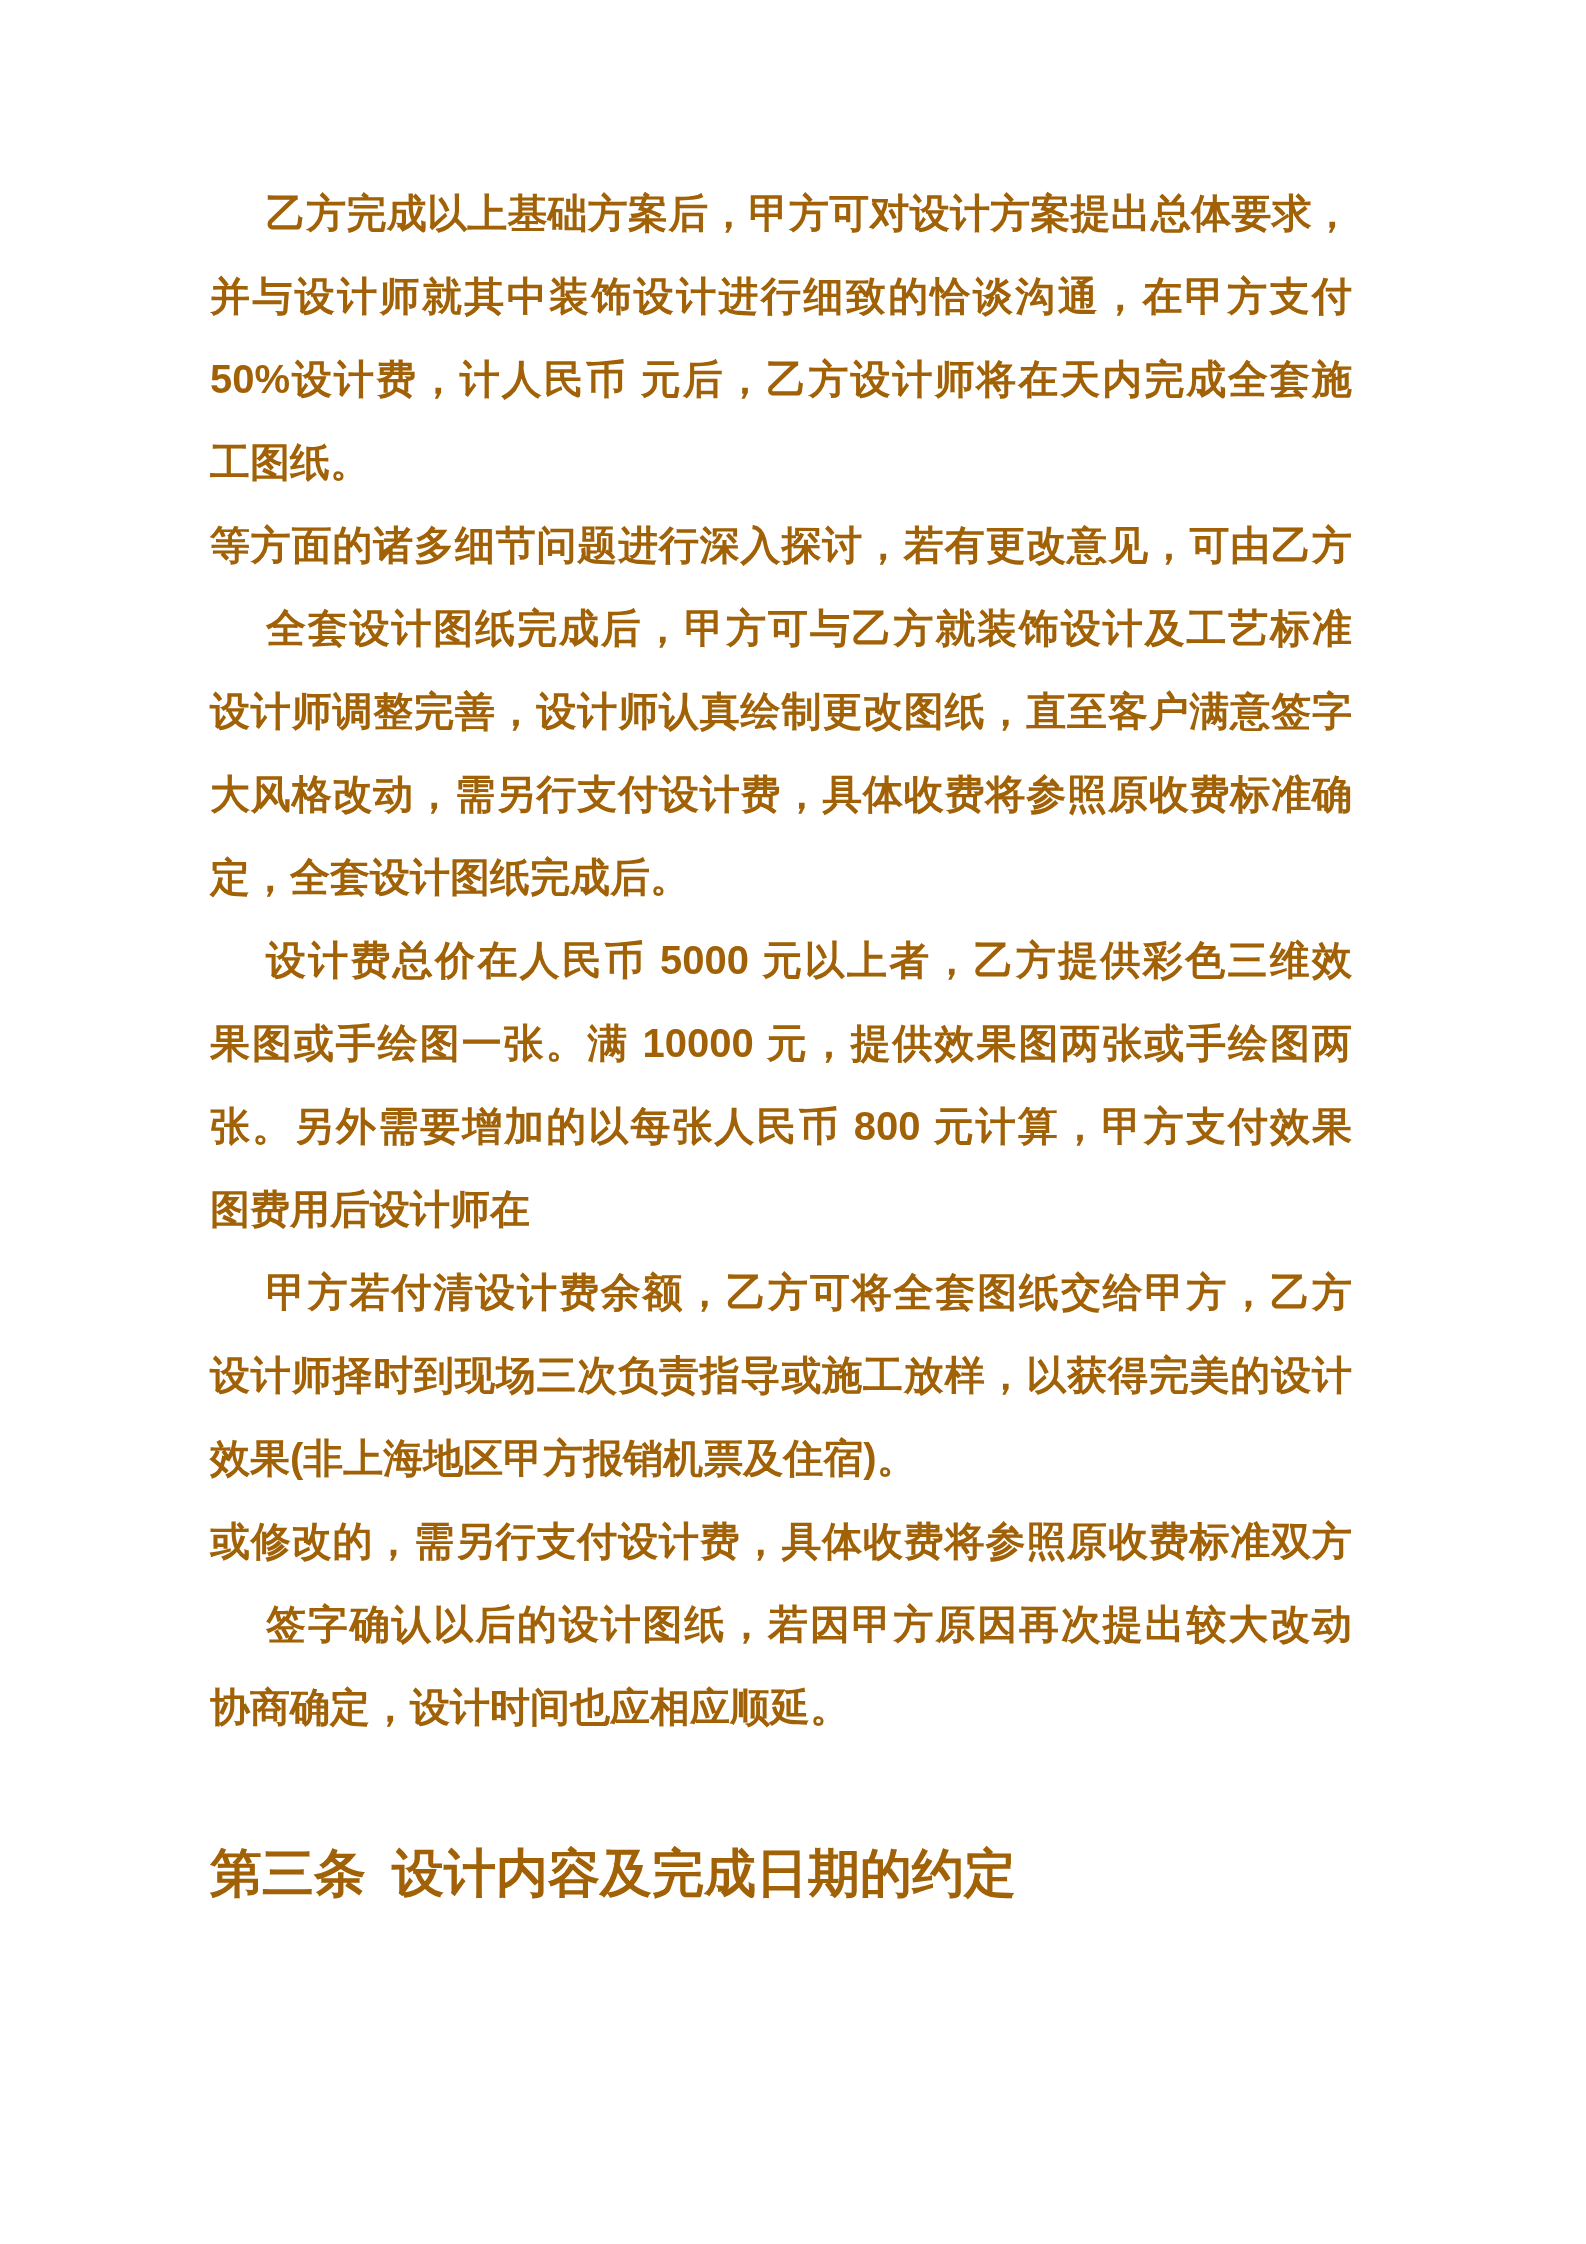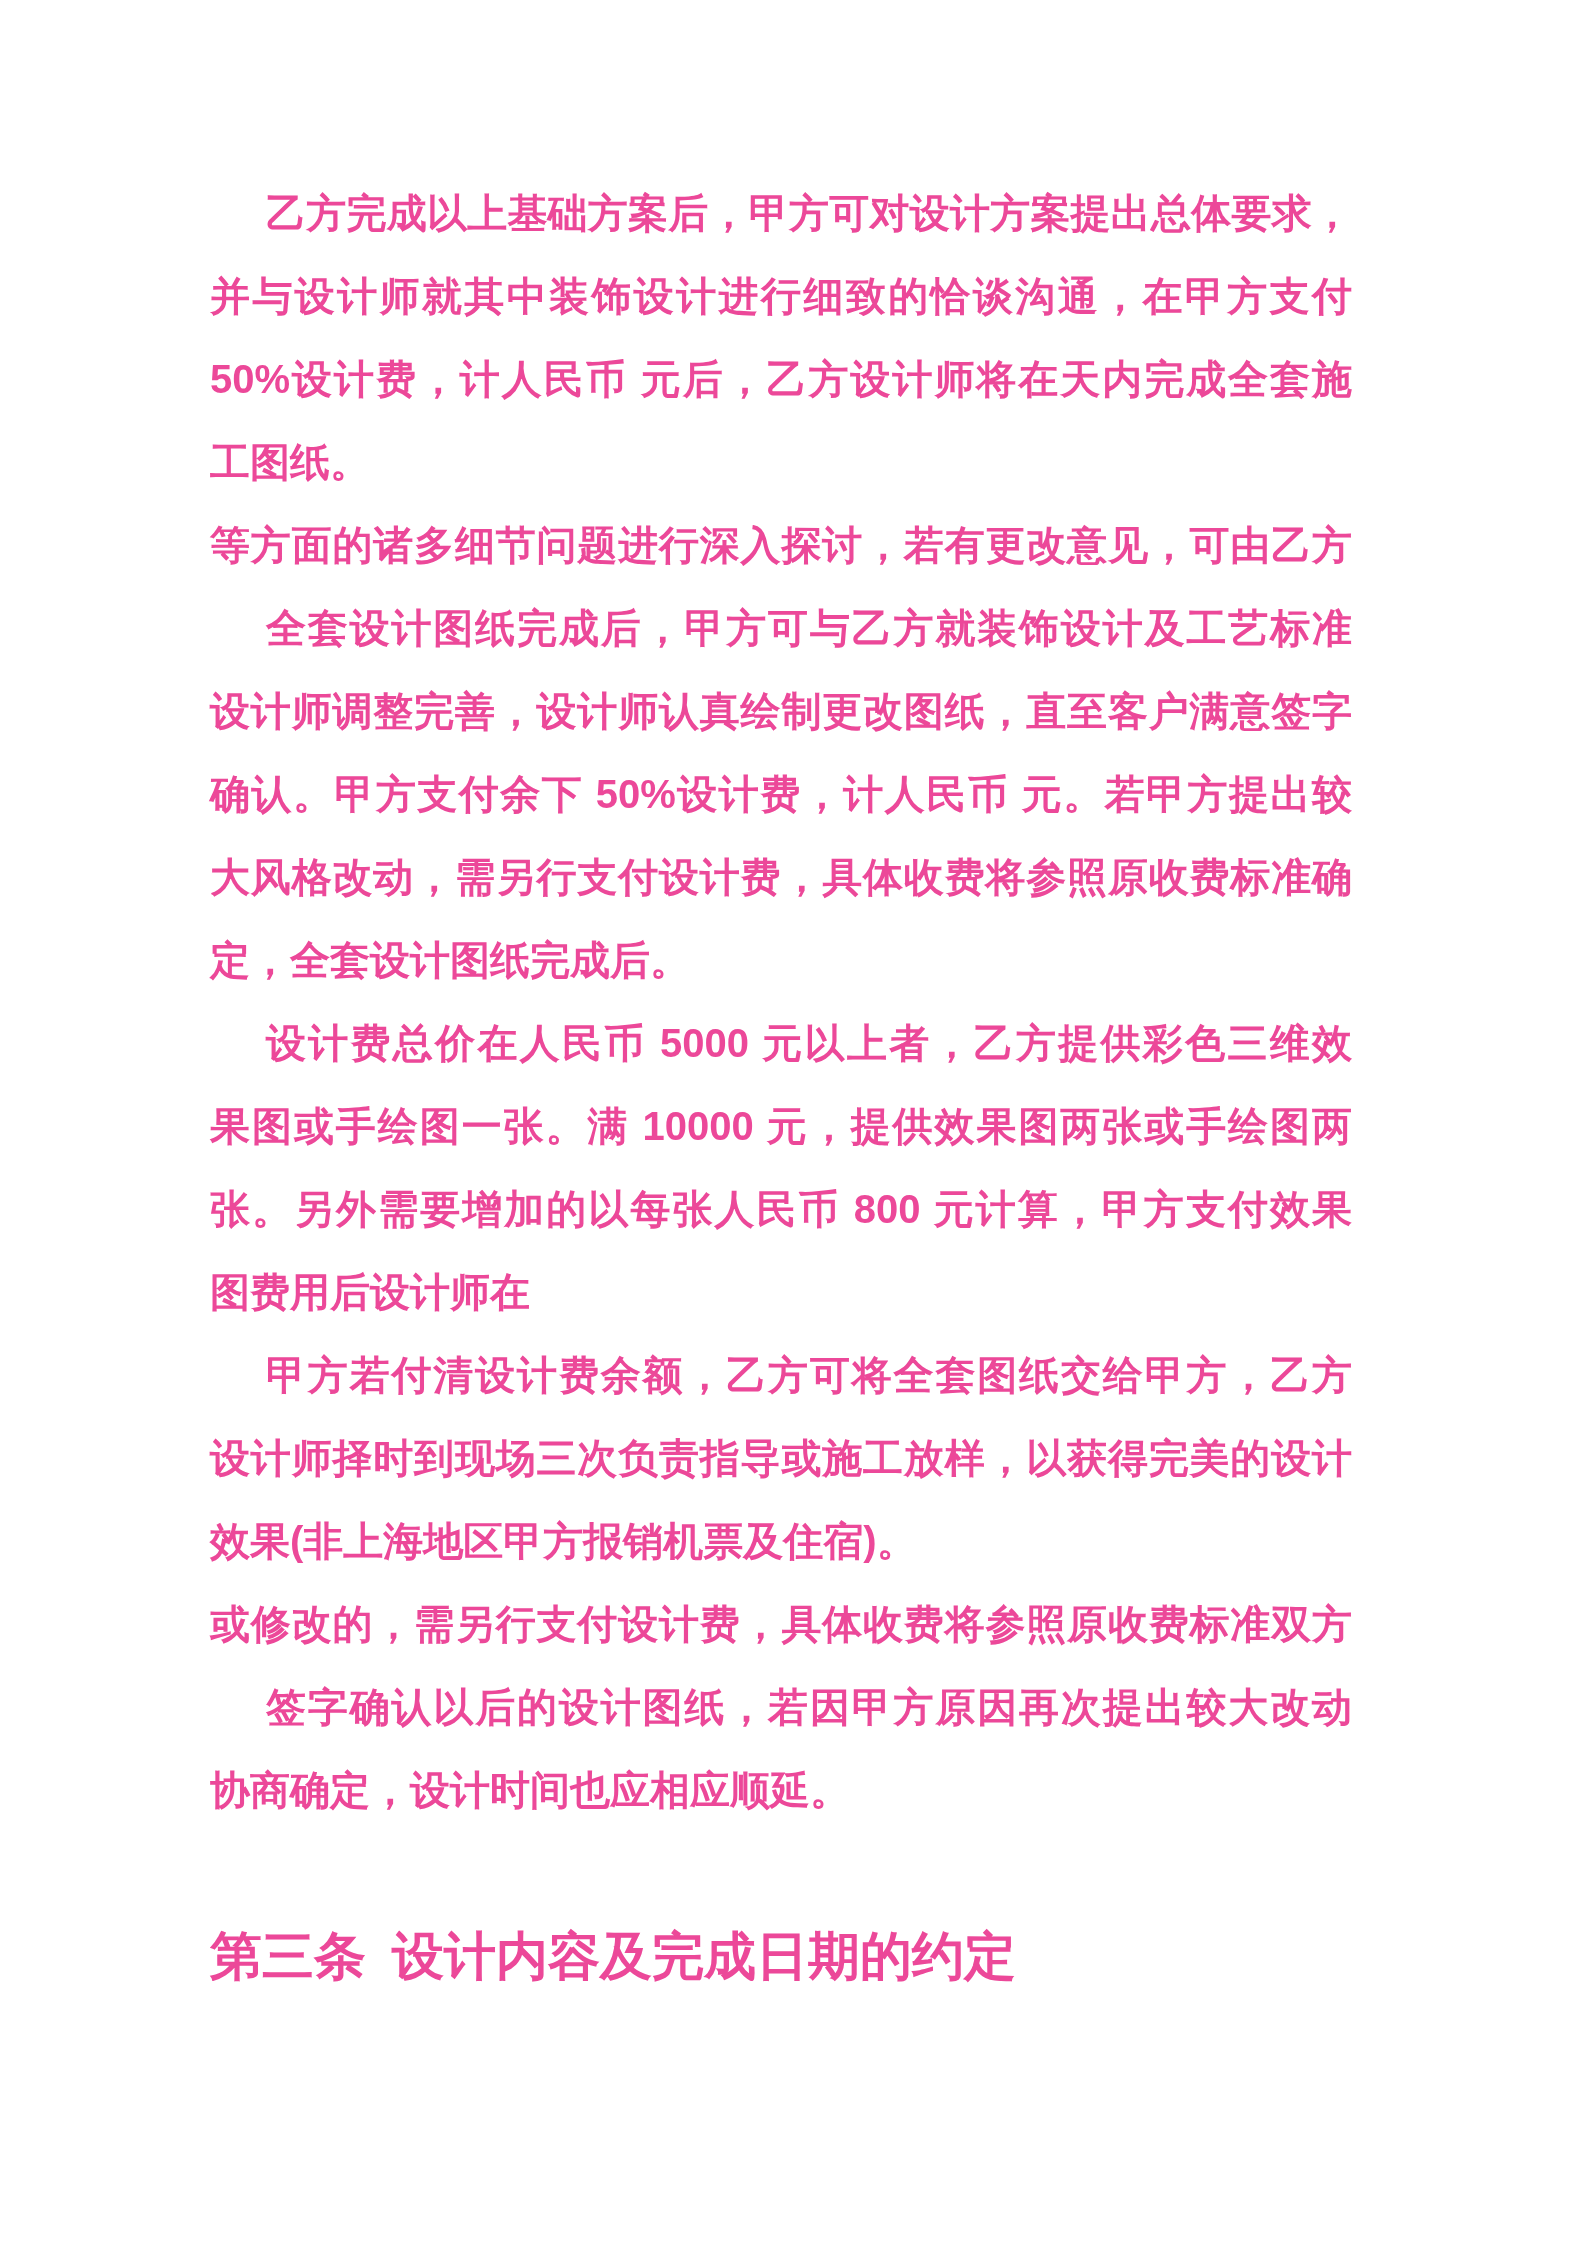--- a/index.html
+++ b/index.html
@@ -9,21 +9,21 @@
   }
   .page {
     position: relative;
     width: 1586px;
     height: 2244px;
     background: #ffffff;
     box-sizing: border-box;
     padding: 172px 234px 0 210px;
     font-family: "Liberation Sans", sans-serif;
     font-weight: 700;
-    color: #ec4899;
+    color: #a16207;
     font-size: 40px;
     line-height: 83px;
     overflow: hidden;
   }
   .para {
     margin: 0;
     padding: 0;
   }
   .line {
     text-align: justify;
@@ -56,21 +56,20 @@
     <span class="line just indent" style="display:block">乙方完成以上基础方案后，甲方可对设计方案提出总体要求，</span>
     <span class="line just" style="display:block">并与设计师就其中装饰设计进行细致的恰谈沟通，在甲方支付</span>
     <span class="line just" style="display:block">50%设计费，计人民币 元后，乙方设计师将在天内完成全套施</span>
     <span class="line" style="display:block">工图纸。</span>
   </p>
 
   <p class="para">
     <span class="line just" style="display:block">等方面的诸多细节问题进行深入探讨，若有更改意见，可由乙方</span>
     <span class="line just indent" style="display:block">全套设计图纸完成后，甲方可与乙方就装饰设计及工艺标准</span>
     <span class="line just" style="display:block">设计师调整完善，设计师认真绘制更改图纸，直至客户满意签字</span>
-    <span class="line just" style="display:block">确认。甲方支付余下 50%设计费，计人民币 元。若甲方提出较</span>
     <span class="line just" style="display:block">大风格改动，需另行支付设计费，具体收费将参照原收费标准确</span>
     <span class="line" style="display:block">定，全套设计图纸完成后。</span>
   </p>
 
   <p class="para">
     <span class="line just indent" style="display:block">设计费总价在人民币 5000 元以上者，乙方提供彩色三维效</span>
     <span class="line just" style="display:block">果图或手绘图一张。满 10000 元，提供效果图两张或手绘图两</span>
     <span class="line just" style="display:block">张。另外需要增加的以每张人民币 800 元计算，甲方支付效果</span>
     <span class="line" style="display:block">图费用后设计师在</span>
   </p>

